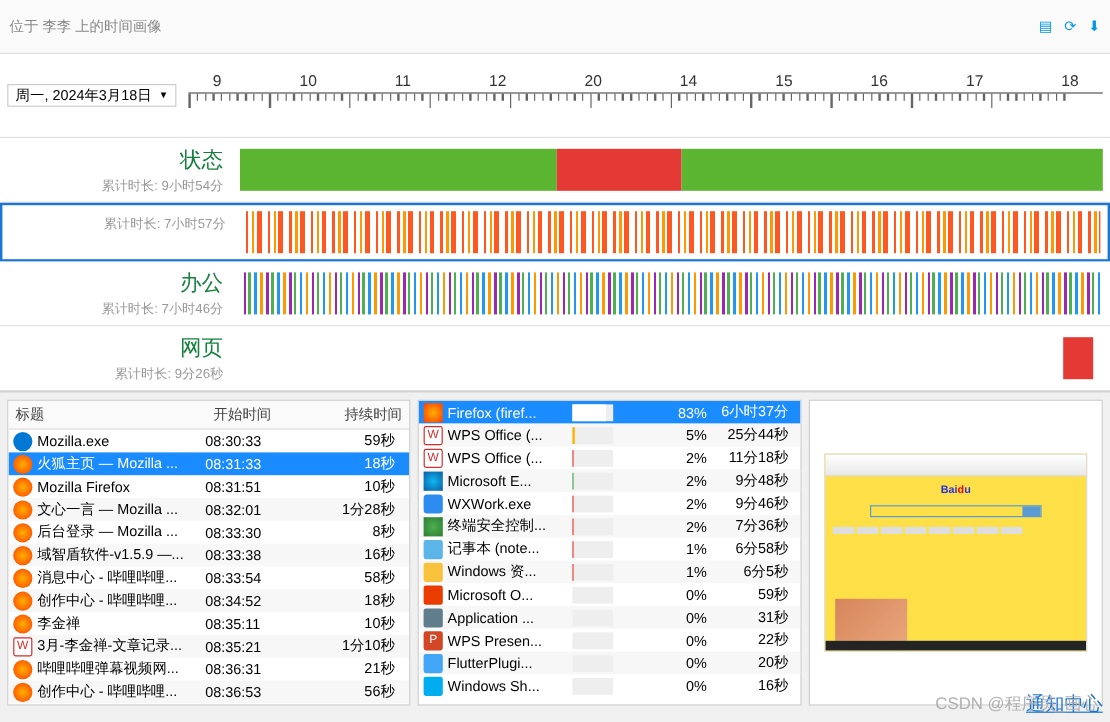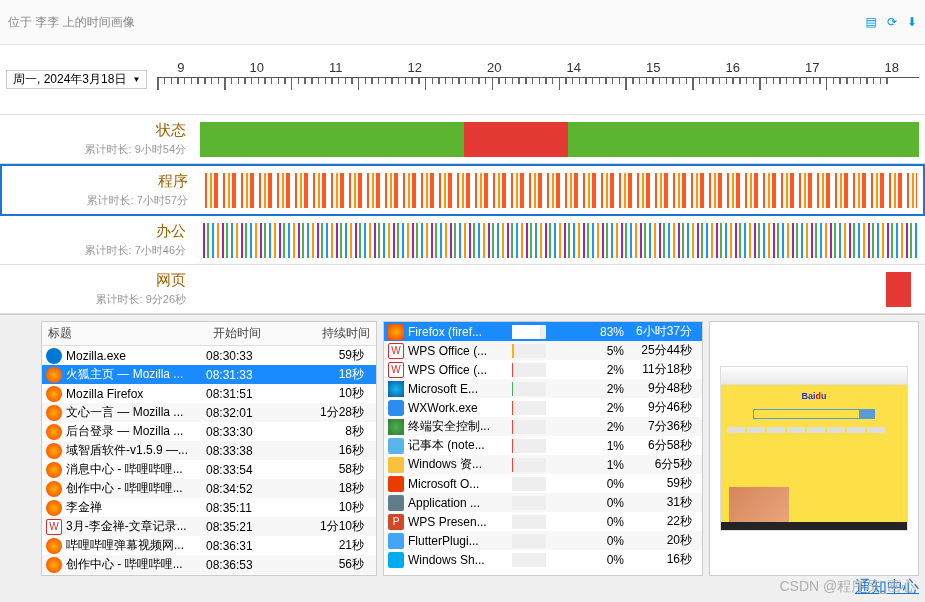--- a/index.html
+++ b/index.html
@@ -14,37 +14,37 @@
 .ruler-wrap { flex: 1; position: relative; }
 .ruler { position: relative; height: 40px; }
 .ruler-hours { display: flex; justify-content: space-between; font-size: 13px; color: #333; margin-bottom: 2px; padding: 0 20px; }
 .ruler-ticks { display: flex; border-top: 1px solid #555; }
 .rtick { width: 1.4px; height: 6px; background: #666; margin-right: 5.3px; }
 .rtick.major { height: 12px; }
 
 .timeline-section { border-bottom: 1px solid #ddd; display: flex; background: #fff; }
 .timeline-section.selected { border: 2px solid #1a76d2; }
 .tl-label { width: 200px; text-align: right; padding: 6px 14px 6px 4px; }
-.tl-name { font-size: 15px; color: #a16207; }
+.tl-name { font-size: 18px; color: #15803d; }
 .tl-sub { font-size: 11px; color: #999; margin-top: 2px; }
 .tl-bar { flex: 1; padding: 5px 6px 5px 0; display: flex; align-items: center; }
 .bar-container { height: 35px; position: relative; width: 100%; }
 .status-bar { height: 100%; display: flex; }
 .sb-green1 { background: #5cb531; flex: 33; }
 .sb-red { background: #e53935; flex: 13; }
 .sb-green2 { background: #5cb531; flex: 44; }
 
 .stripes { height: 35px; width: 100%; background: repeating-linear-gradient(90deg, #fff 0 3px, #ff5722 3px 5px, #fff 5px 8px, #ff9800 8px 10px, #fff 10px 12px, #ff5722 12px 16px, #fff 16px 18px); }
 .stripes.office { background: repeating-linear-gradient(90deg, #fff 0 3px, #9c27b0 3px 5px, #fff 5px 7px, #4caf50 7px 9px, #fff 9px 12px, #2196f3 12px 14px, #fff 14px 17px, #ff9800 17px 19px); }
 .stripes.web { background: none; position: relative; }
 .web-bar { position: absolute; right: 8px; top: 0; width: 25px; height: 100%; background: #e53935; }
 
 .bottom-panel { display: flex; gap: 6px; padding: 6px; height: 268px; background: #f0f0f0; border-top: 1px solid #ccc; }
 .panel { background: #fff; border: 1px solid #ccc; overflow: hidden; }
-.panel-left { width: 336px; display: flex; flex-direction: column; margin-left: 35px; }
+.panel-left { width: 336px; display: flex; flex-direction: column; }
 .panel-mid { width: 320px; display: flex; flex-direction: column; }
 .panel-right { flex: 1; display: flex; align-items: center; justify-content: center; background: #fff; border: 1px solid #ccc; position: relative; }
 .col-headers { display: flex; border-bottom: 1px solid #ddd; background: #fafafa; font-size: 12px; color: #444; }
 .col-headers span { padding: 3px 6px; }
 .col-title { width: 165px; }
 .col-start { width: 70px; font-family: Liberation Mono, monospace; }
 .col-dur { flex: 1; text-align: right; padding-right: 10px; }
 .table-body { overflow-y: auto; flex: 1; }
 .row { display: flex; align-items: center; padding: 1px 4px; font-size: 12px; }
 .row:nth-child(even) { background: #f7f7f7; }
@@ -250,21 +250,20 @@
           <div class="sb-green1"></div>
           <div class="sb-red"></div>
           <div class="sb-green2"></div>
         </div>
       </div>
     </div>
 </div>
 
 <div class="timeline-section selected">
   <div class="tl-label">
-    <div class="tl-name">程序</div>
     <div class="tl-sub">累计时长: 7小时57分</div>
   </div>
   <div class="tl-bar">
       <div class="stripes"></div>
     </div>
 </div>
 
 <div class="timeline-section">
   <div class="tl-label">
     <div class="tl-name">办公</div>

